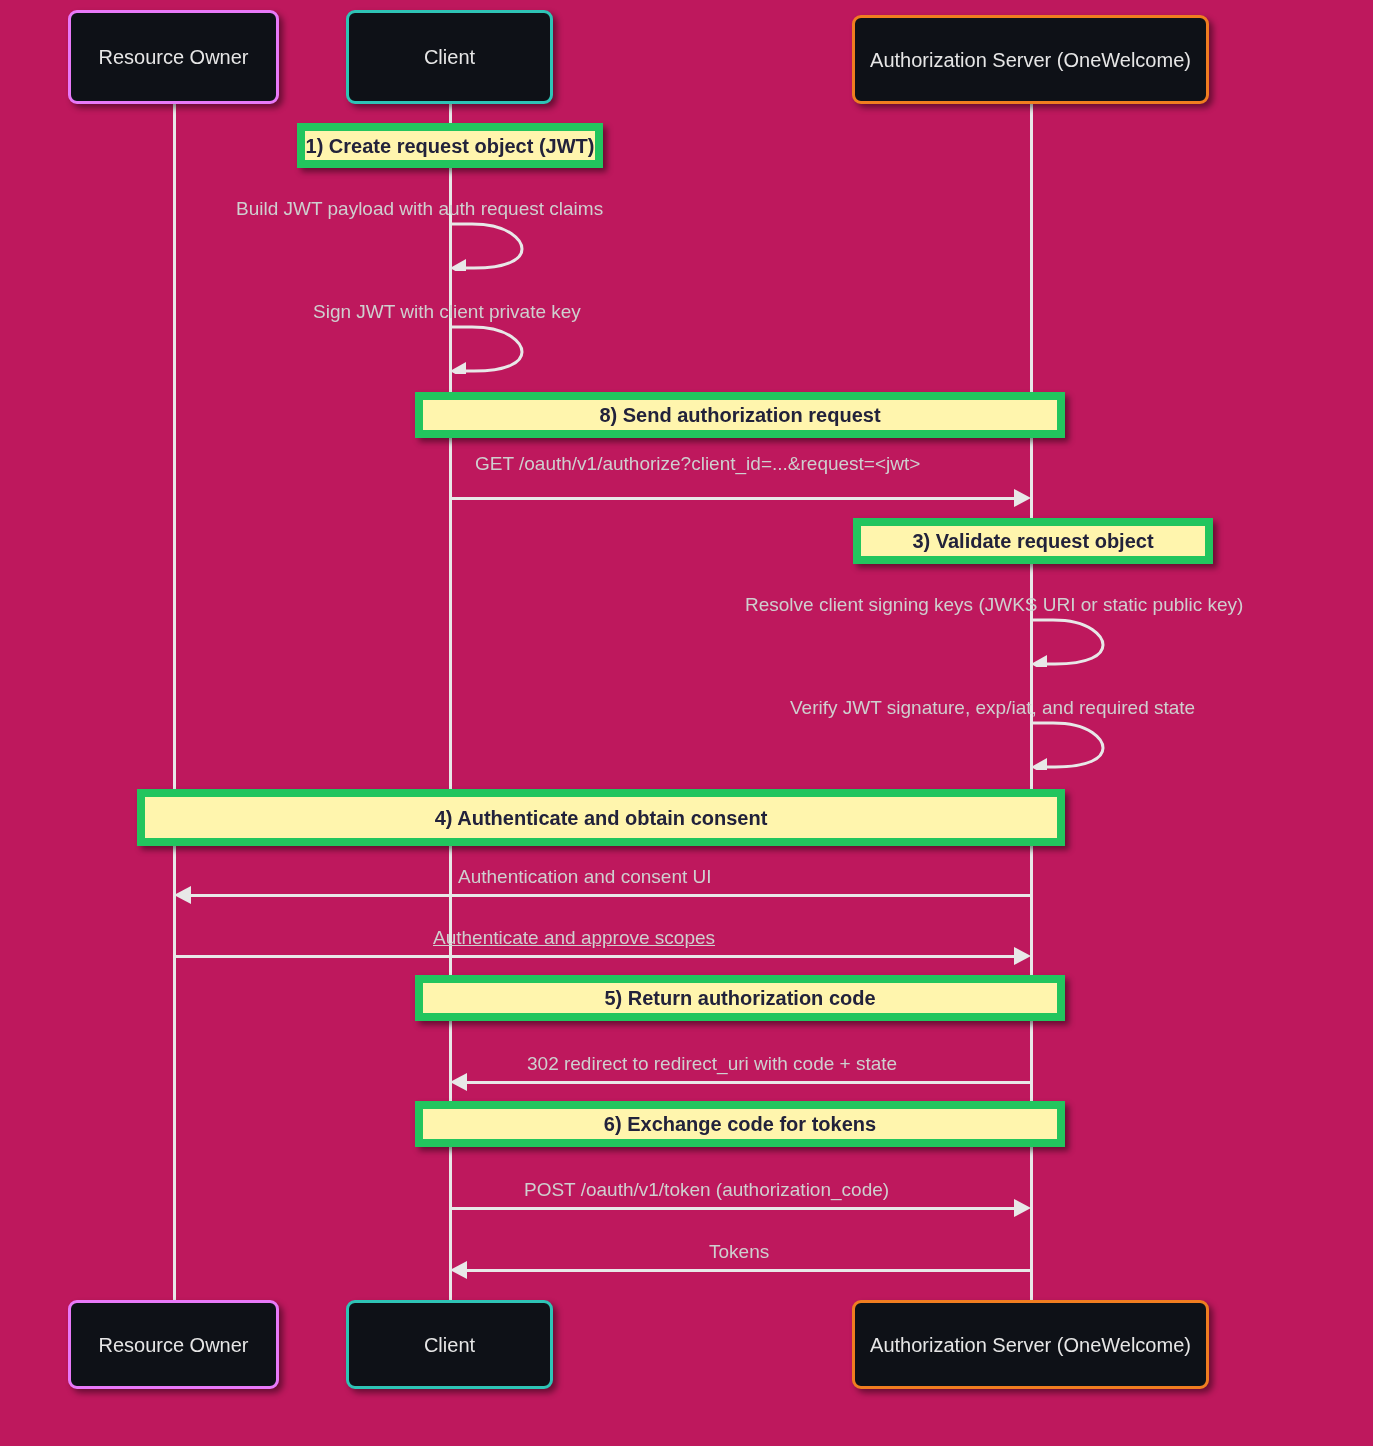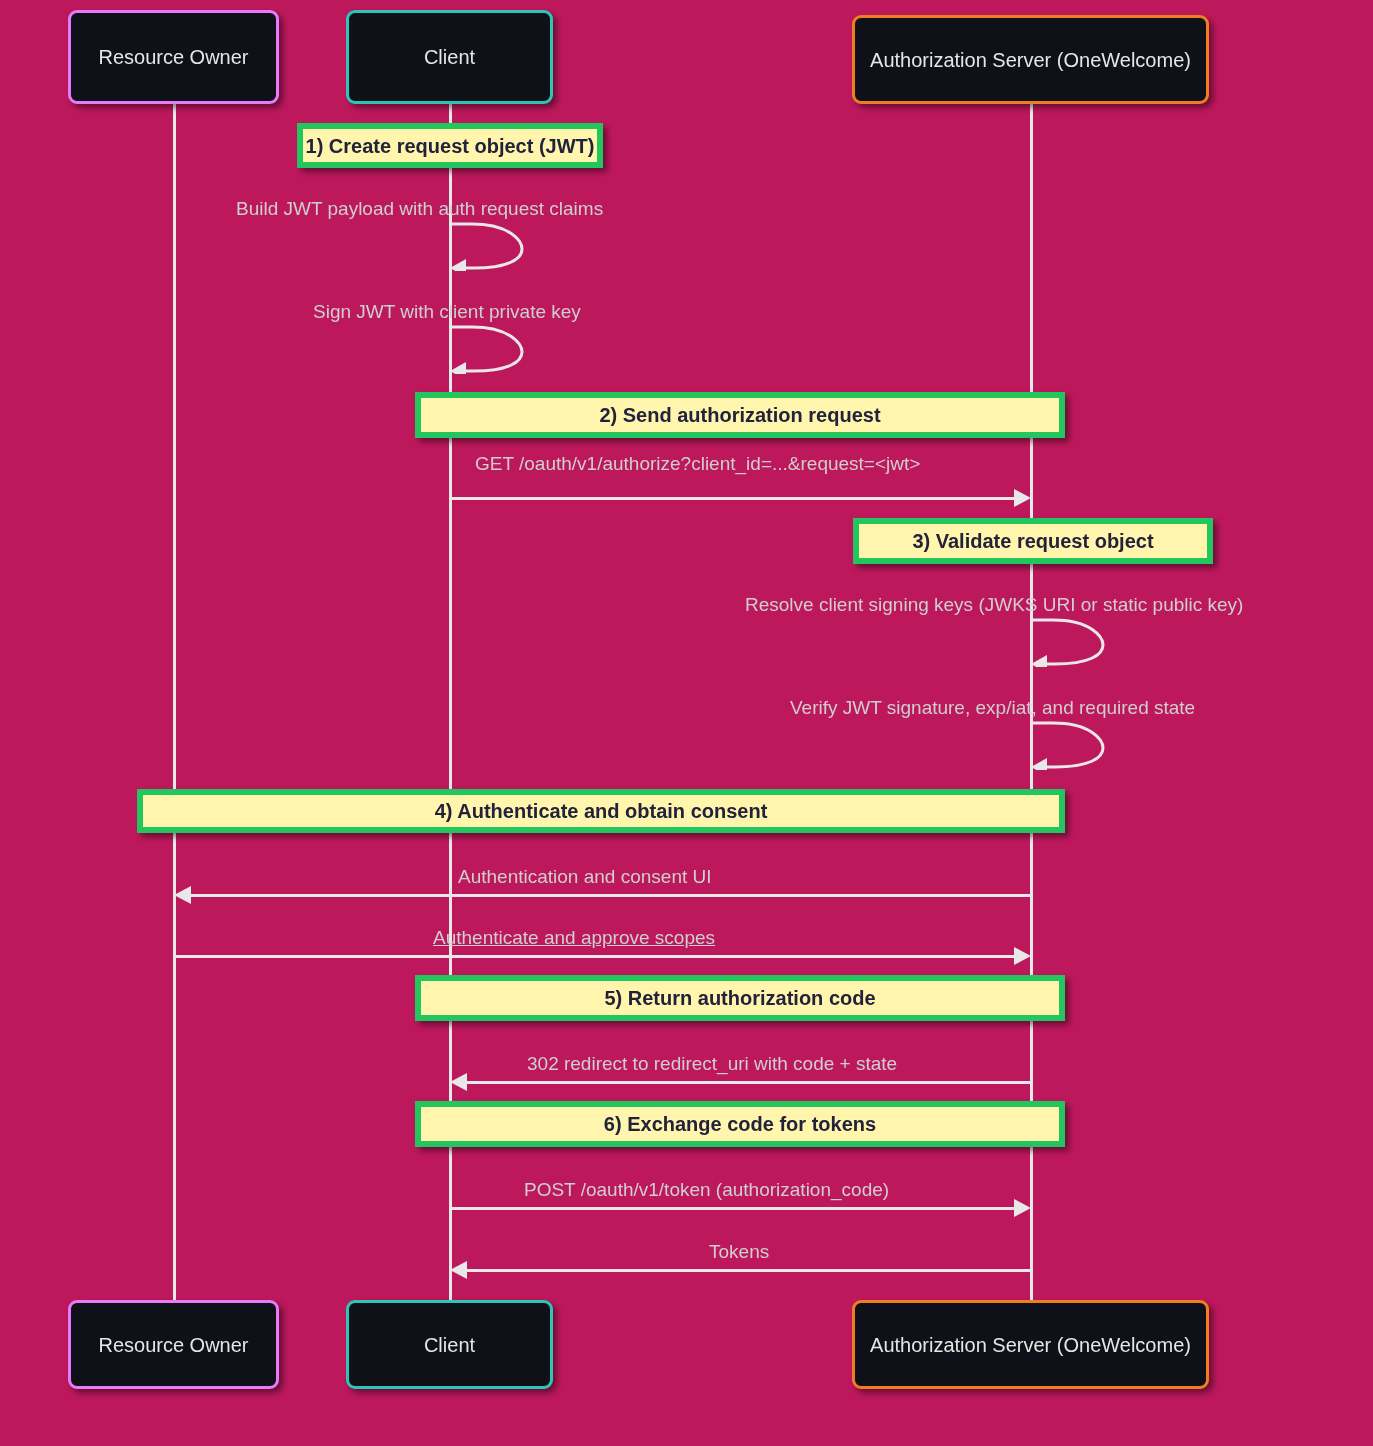--- a/index.html
+++ b/index.html
@@ -42,21 +42,21 @@
     position: absolute;
     width: 3px;
     background: #e8e8e8;
   }
 
   
   .note {
     position: absolute;
     box-sizing: border-box;
     background: #fff5ad;
-    border: 6px solid #22c55e;
+    border: 8px solid #22c55e;
     display: flex;
     align-items: center;
     justify-content: center;
     color: #22223b;
     font-size: 20px;
     font-weight: bold;
     white-space: nowrap;
     box-shadow: 4px 4px 6px rgba(0,0,0,0.45);
     z-index: 6;
   }
@@ -132,21 +132,21 @@
     <polygon points="16,38 16,56 0,47" fill="#e8e8e8"></polygon>
   </svg>
 
   <div class="msg-label" style="left:313px; top:302px;">Sign JWT with client private key</div>
   <svg class="selfloop" width="100" height="50" style="left:450px; top:324px;">
     <path d="M 0,3 L 22,3 C 60,3 72,20 72,28 C 72,38 58,47 24,47 L 14,47" fill="none" stroke="#e8e8e8" stroke-width="3"></path>
     <polygon points="16,38 16,56 0,47" fill="#e8e8e8"></polygon>
   </svg>
 
   <div class="note" style="left:415px; top:392px; width:650px; height:46px;">
-    <span class="note-label">2) Send authorization request</span>
+    <span class="note-label">8) Send authorization request</span>
   </div>
 
   <div class="msg-label" style="left:475px; top:454px;">GET /oauth/v1/authorize?client_id=...&amp;request=&lt;jwt&gt;</div>
   <div class="msg-line" style="left:450px; top:497px; width:571px;"></div>
   <div class="arrow-head arrow-right" style="left:1014px; top:489px;"></div>
 
   <div class="note" style="left:853px; top:518px; width:360px; height:46px;">
     <span class="note-label">3) Validate request object</span>
   </div>
 
@@ -155,21 +155,21 @@
     <path d="M 0,3 L 22,3 C 60,3 72,20 72,28 C 72,38 58,47 24,47 L 14,47" fill="none" stroke="#e8e8e8" stroke-width="3"></path>
     <polygon points="16,38 16,56 0,47" fill="#e8e8e8"></polygon>
   </svg>
 
   <div class="msg-label" style="left:790px; top:698px;">Verify JWT signature, exp/iat, and required state</div>
   <svg class="selfloop" width="100" height="50" style="left:1031px; top:720px;">
     <path d="M 0,3 L 22,3 C 60,3 72,20 72,28 C 72,38 58,47 24,47 L 14,47" fill="none" stroke="#e8e8e8" stroke-width="3"></path>
     <polygon points="16,38 16,56 0,47" fill="#e8e8e8"></polygon>
   </svg>
 
-  <div class="note" style="left:137px; top:789px; width:928px; height:44px;">
+  <div class="note" style="left:137px; top:789px; width:928px; height:57px;">
     <span class="note-label">4) Authenticate and obtain consent</span>
   </div>
 
   <div class="msg-label" style="left:458px; top:867px;">Authentication and consent UI</div>
   <div class="msg-line" style="left:190px; top:894px; width:841px;"></div>
   <div class="arrow-head arrow-left" style="left:174px; top:886px;"></div>
 
   <div class="msg-label" style="left:433px; top:928px;text-decoration:underline;">Authenticate and approve scopes</div>
   <div class="msg-line" style="left:174px; top:955px; width:847px;"></div>
   <div class="arrow-head arrow-right" style="left:1014px; top:947px;"></div>

